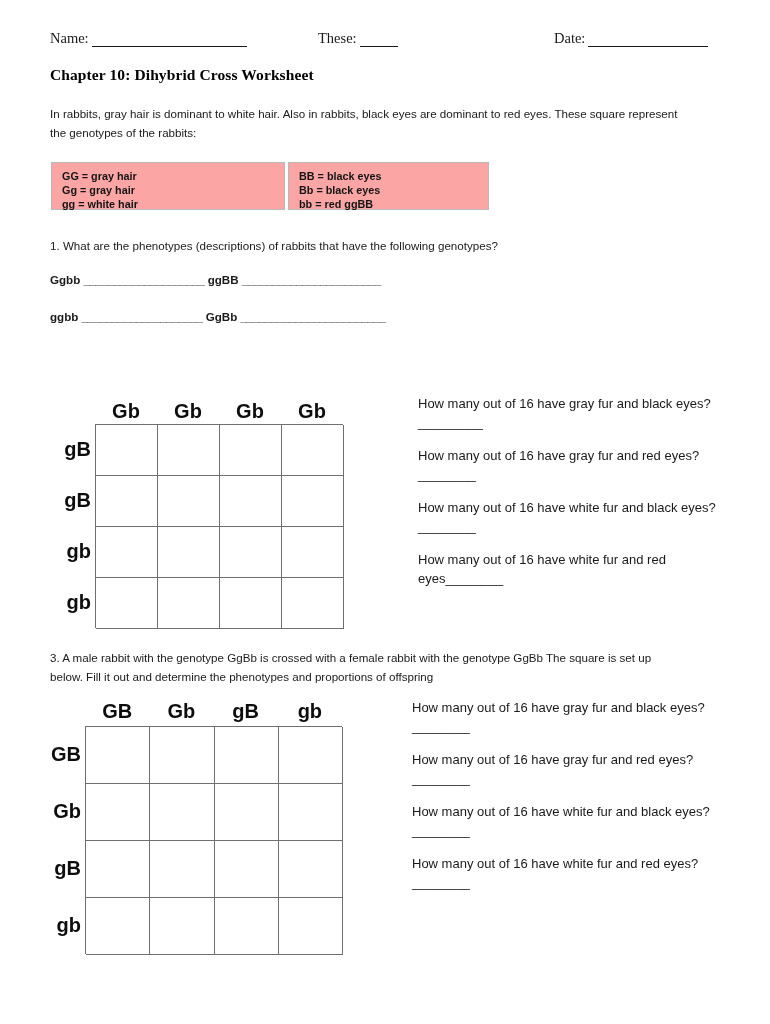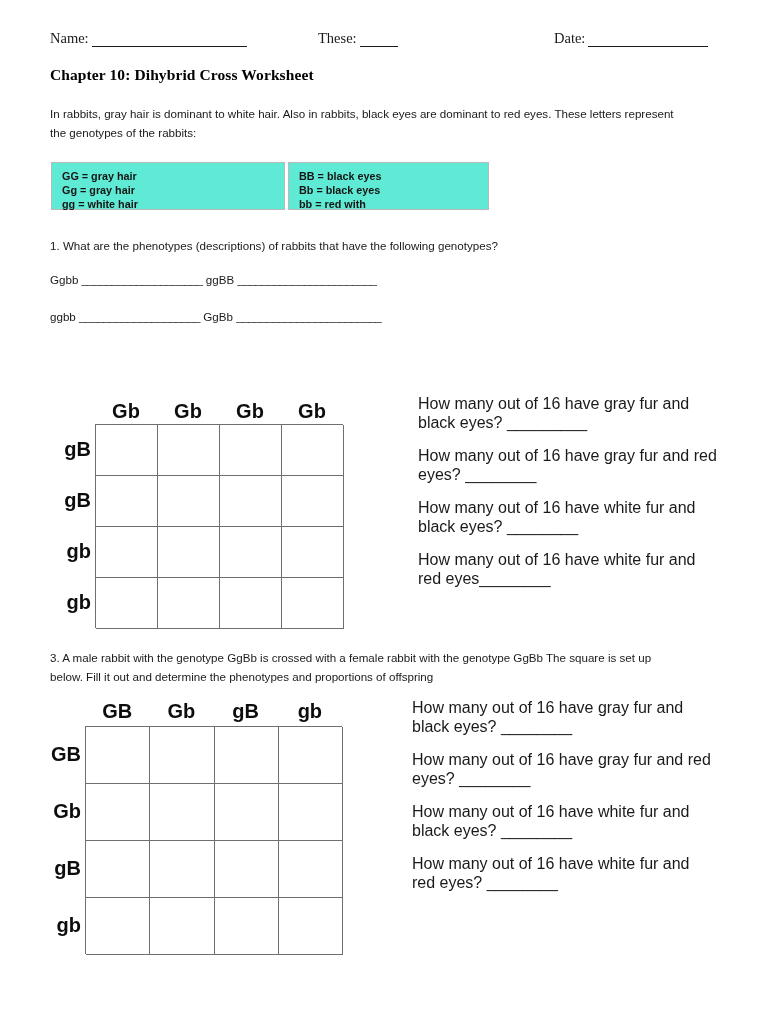--- a/index.html
+++ b/index.html
@@ -86,34 +86,35 @@
     gap: 3px;
   }
   .key-cell {
     border: 1px solid #b9b9b9;
     padding: 6px 0 6px 10px;
     font-size: 10.8px;
     font-weight: bold;
     line-height: 14px;
     color: #141414;
     box-sizing: border-box;
-    background: #5eead4;
+    background: #fca5a5;
   }
   .key-cell.left  { width: 234px; }
   .key-cell.right { width: 201px; }
   .key-cell div { white-space: nowrap; }
 
   
   .q1-prompt { left: 50px; top: 236px; width: 660px; }
   .q1-row {
     position: absolute;
     font-family: "Liberation Sans", sans-serif;
     font-size: 11.6px;
     color: #1a1a1a;
     white-space: nowrap;
+    font-weight: bold;
   }
   .q1-row-a { left: 50px; top: 273px; }
   .q1-row-b { left: 50px; top: 310px; }
   .geno-blank {
     display: inline-block;
     letter-spacing: -0.4px;
     color: #1a1a1a;
   }
 
   .q2-prompt { left: 50px; top: 343px; width: 670px; }
@@ -184,21 +185,21 @@
                             grid-template-columns: repeat(4, 64.25px);
                             grid-template-rows: repeat(4, 57px); }
   #punnett-3 .pn-rowlabels{ left: 25px; top: 726px; width: 58px; height: 228px; }
   #punnett-3 .pn-rowlabel { height: 57px; }
 
   
   .side-questions {
     position: absolute;
     width: 300px;
     font-family: "Liberation Sans", sans-serif;
-    font-size: 16px;
+    font-size: 13px;
     line-height: 19px;
     color: #1a1a1a;
   }
   #side-questions-2 { left: 418px; top: 394px; }
   #side-questions-3 { left: 412px; top: 698px; }
   .side-q {
     margin-bottom: 14px;
   }
   .side-q:last-child { margin-bottom: 0; }
 </style>
@@ -214,32 +215,32 @@
     <span class="header-field hf-period">
       <span>These:</span><span class="blank-line bl-period"></span>
     </span>
     <span class="header-field hf-date">
       <span>Date:</span><span class="blank-line bl-date"></span>
     </span>
   </div>
 
   <div class="doc-title">Chapter 10: Dihybrid Cross Worksheet</div>
 
-  <div class="para intro">In rabbits, gray hair is dominant to white hair. Also in rabbits, black eyes are dominant to red eyes. These letters represent the genotypes of the rabbits:</div>
+  <div class="para intro">In rabbits, gray hair is dominant to white hair. Also in rabbits, black eyes are dominant to red eyes. These square represent the genotypes of the rabbits:</div>
 
   <div class="key-table">
     <div class="key-cell left">
       <div>GG = gray hair</div>
       <div>Gg = gray hair</div>
       <div>gg = white hair</div>
     </div>
     <div class="key-cell right">
       <div>BB = black eyes</div>
       <div>Bb = black eyes</div>
-      <div>bb = red with</div>
+      <div>bb = red ggBB</div>
     </div>
   </div>
 
   <div class="para q1-prompt">1. What are the phenotypes (descriptions) of rabbits that have the following genotypes?</div>
 
   <div class="q1-row q1-row-a">
     <span>Ggbb</span>
     <span class="geno-blank">____________________</span>
     <span>ggBB</span>
     <span class="geno-blank">_______________________</span>

